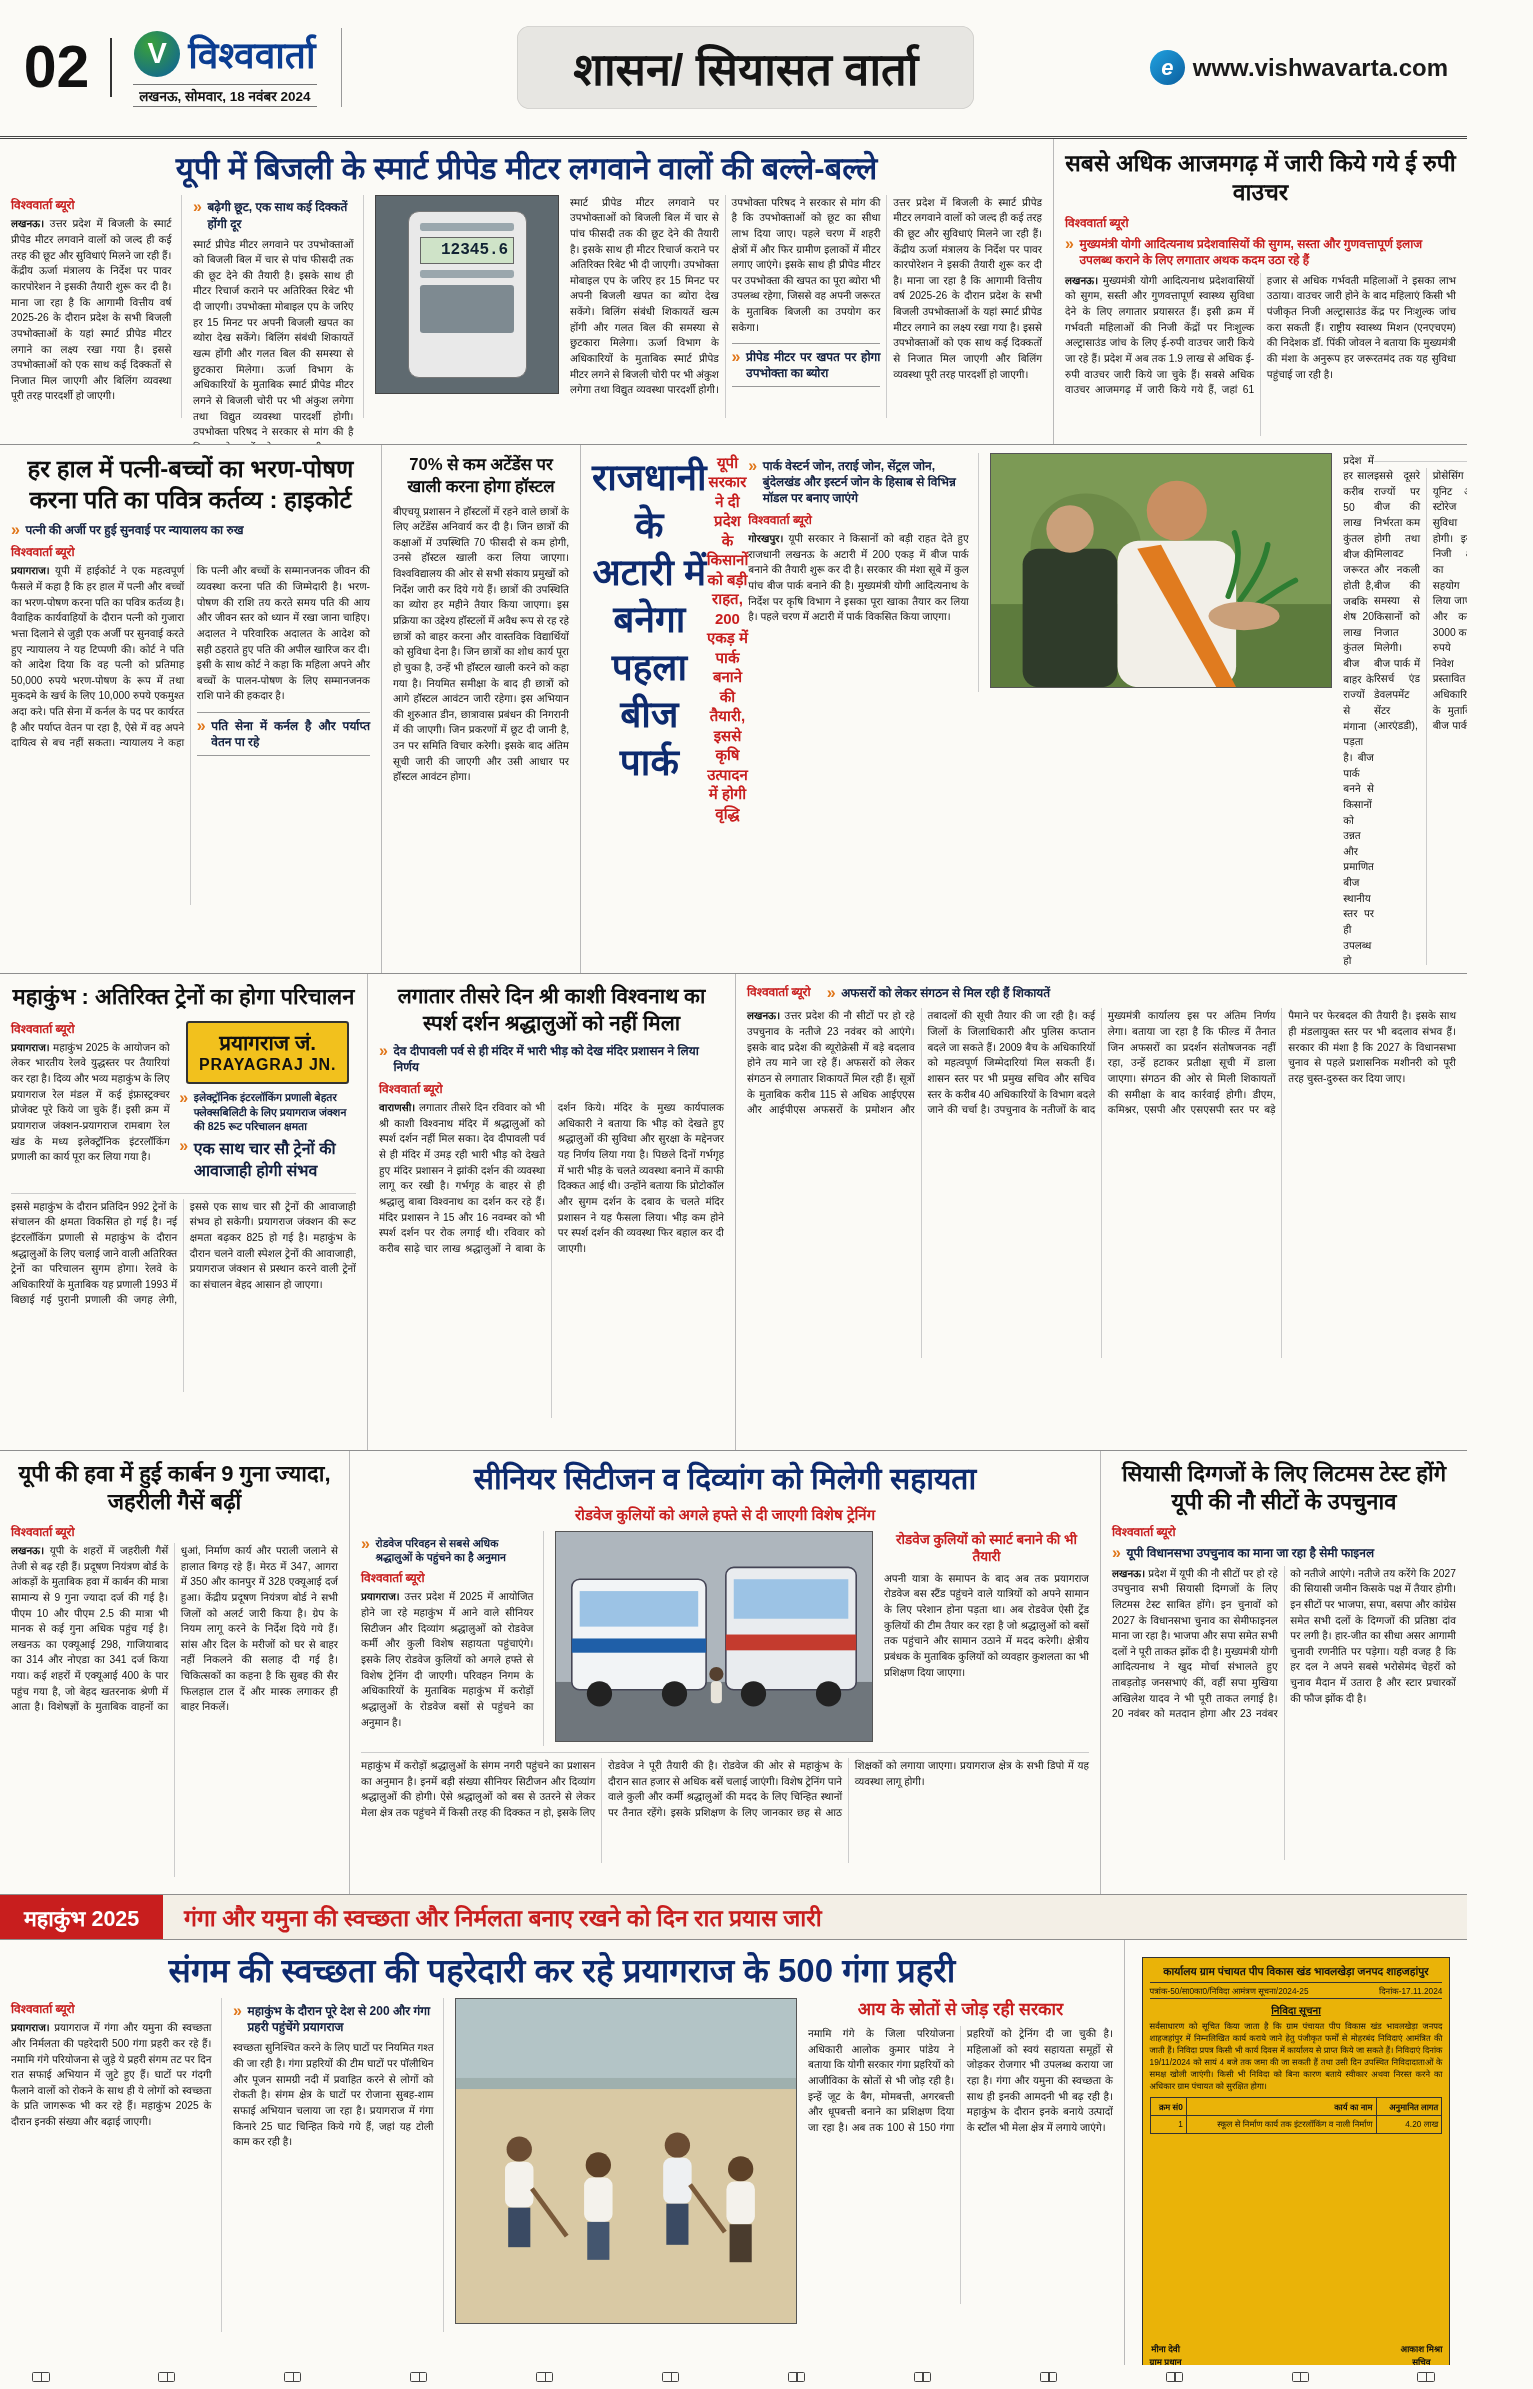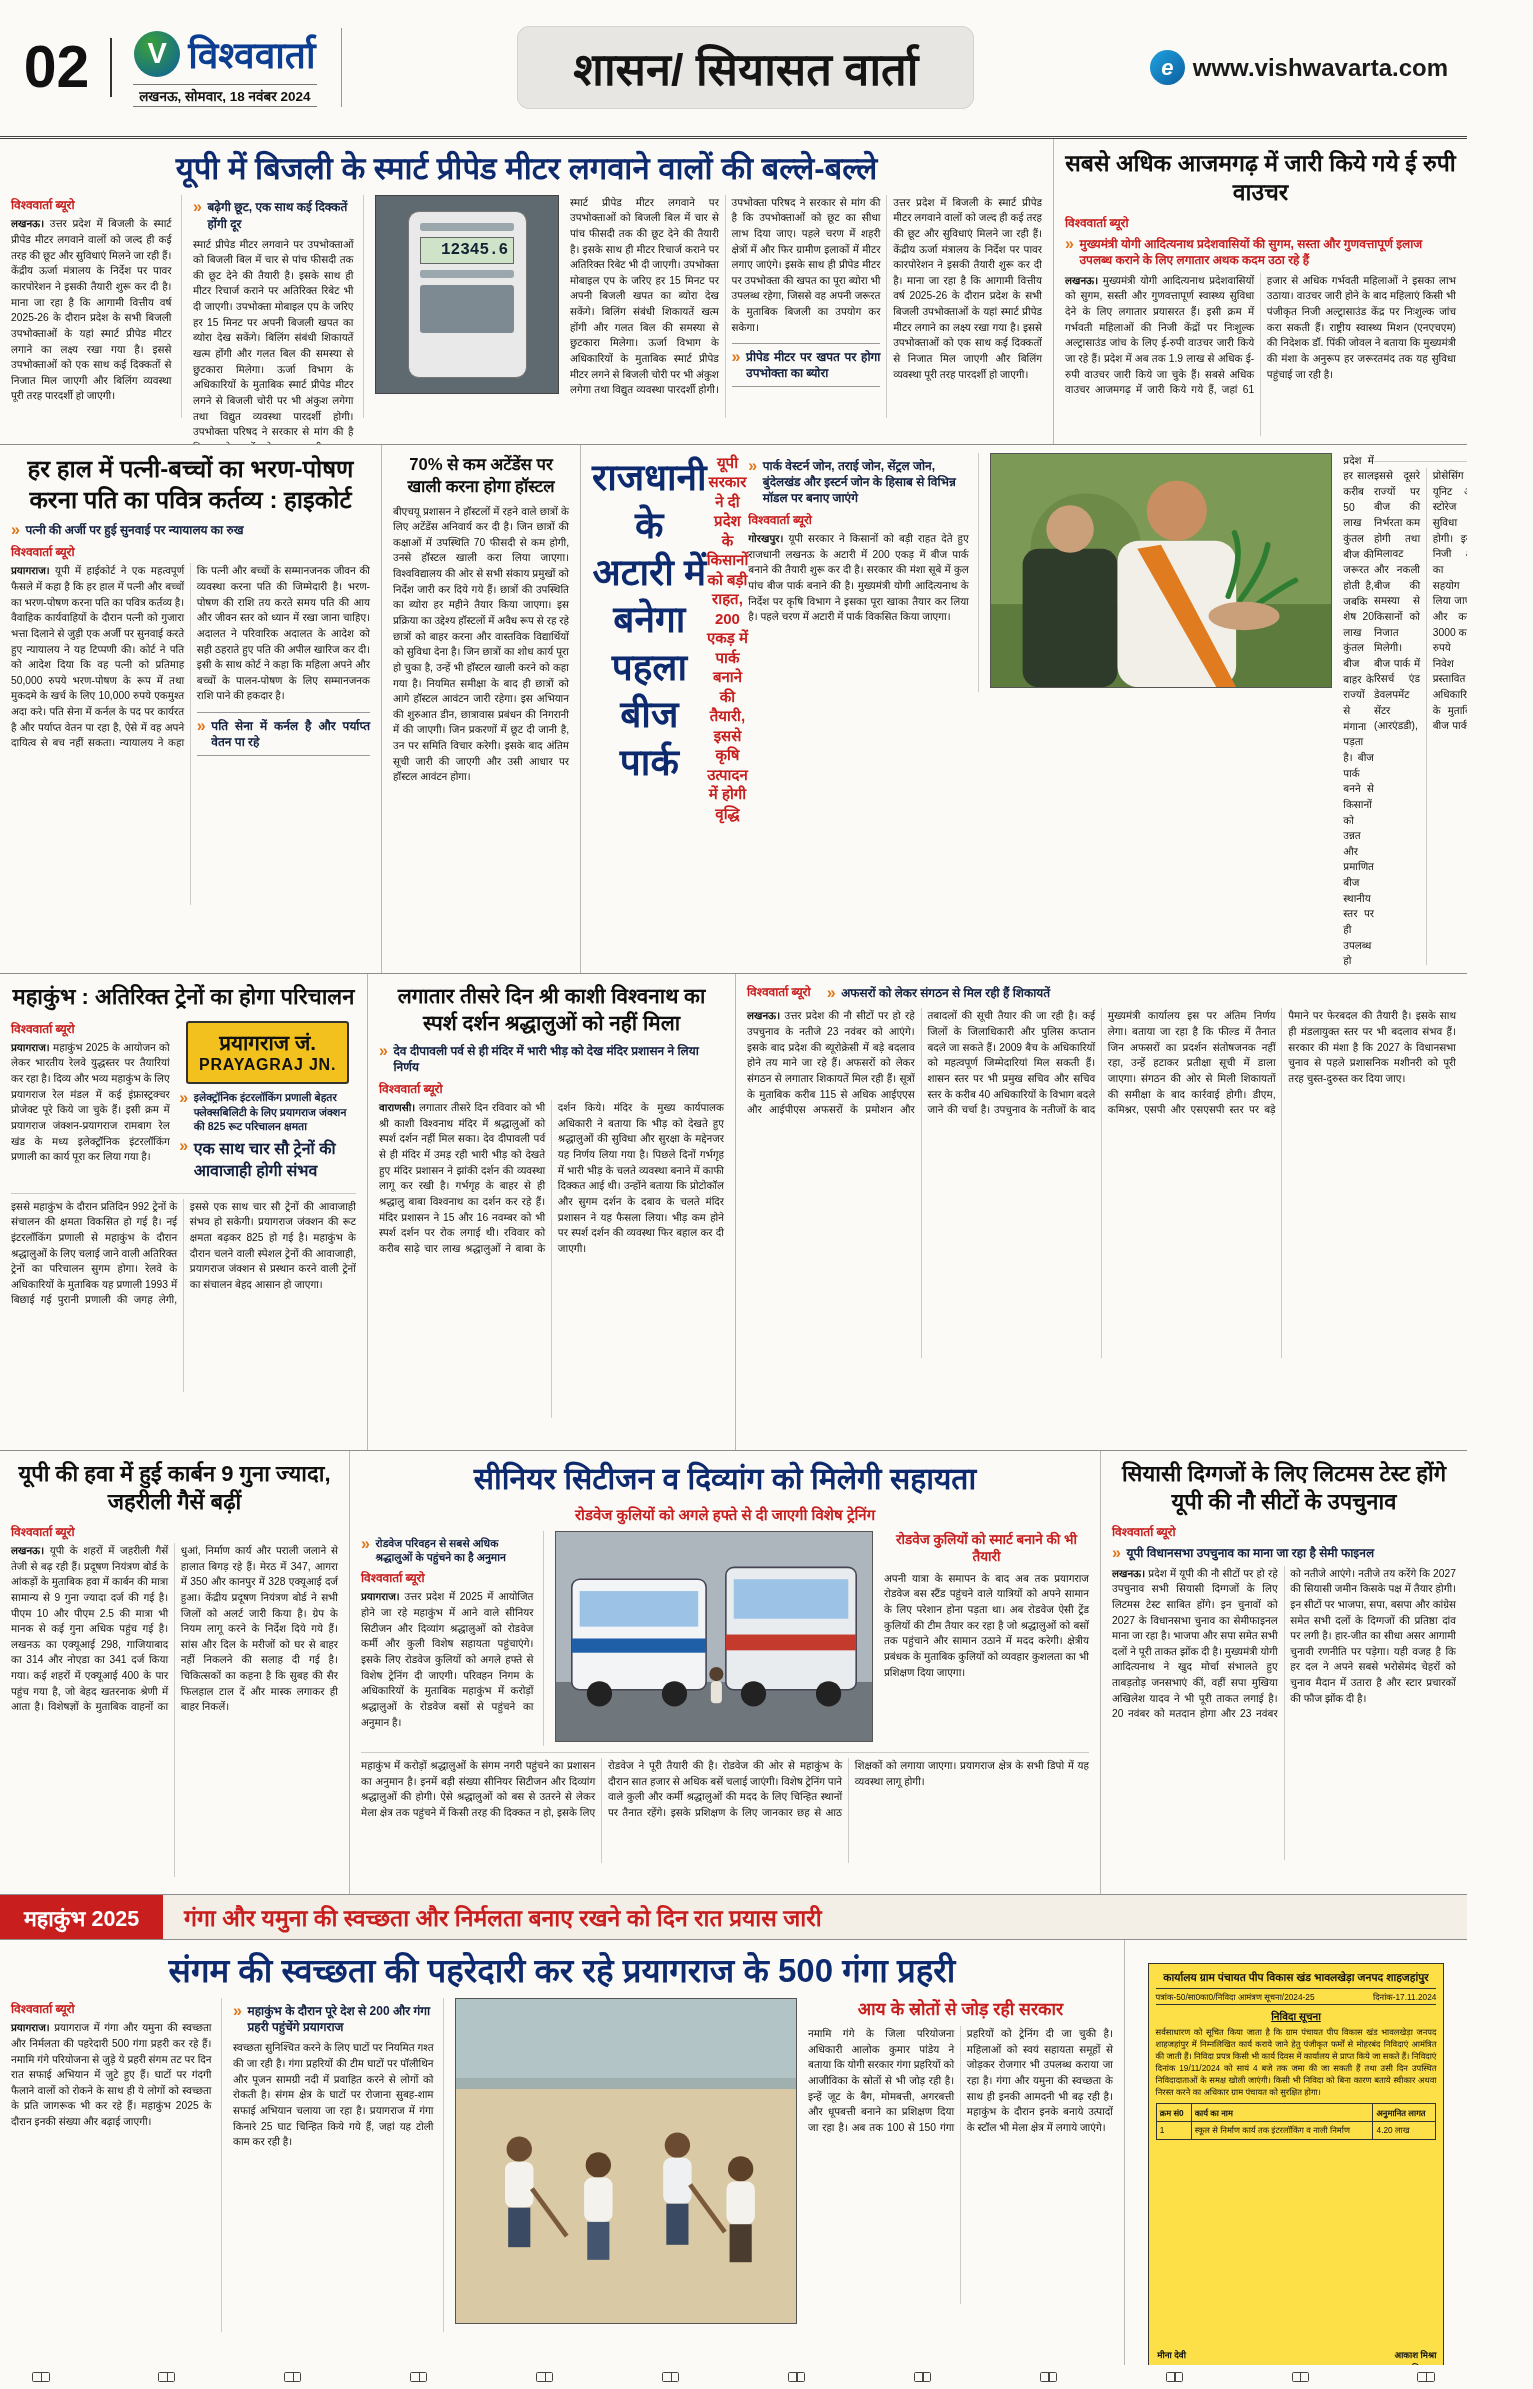--- a/index.html
+++ b/index.html
@@ -54,27 +54,27 @@
   .badge{background:#c81e1e;color:#fff;font-weight:bold;text-align:center;padding:8px 11px;border-radius:3.2px;line-height:1.25;font-size:19px;align-self:flex-start;}
   
   .seedbox{border:1.6px solid #d2691e;background:#fdf6ec;padding:8px;height:100%;}
   .seedboxtitle{color:#c81e1e;font-weight:bold;font-size:20px;text-align:center;line-height:1.3;border-bottom:0.8px solid #d2691e;padding-bottom:6.4px;margin-bottom:6.4px;}
   .seedboxbody{font-size:10px;line-height:1.5;text-align:justify;}
   
   .bannerrow{height:45px;display:flex;align-items:stretch;border-bottom:1.6px solid #8e8e8e;}
   .bannerlabel{background:#c81e1e;color:#fff;font-size:21.5px;font-weight:bold;display:flex;align-items:center;justify-content:center;padding:0 24px;}
   .bannertext{flex:1;display:flex;align-items:center;padding-left:20.7px;font-size:23px;font-weight:bold;color:#c81e1e;background:#f3efe6;}
   
-  .tender{border:1.6px solid #333;margin:20px;padding:6.4px;font-size:8.7px;line-height:1.45;background:#fde047;display:flex;flex-direction:column;}
+  .tender{border:1.6px solid #333;margin:14px;padding:6.4px;font-size:8.7px;line-height:1.45;background:#eab308;display:flex;flex-direction:column;}
   .tendertitle{font-weight:bold;text-align:center;font-size:10.7px;line-height:1.3;}
   .tenderrefs{display:flex;justify-content:space-between;font-size:8.3px;margin:3.2px 0;border-top:0.8px solid #333;border-bottom:0.8px solid #333;padding:1.6px 0;}
   .tendernotice{text-align:center;font-weight:bold;text-decoration:underline;font-size:10.3px;margin:1.6px 0;}
   .tenderbody{text-align:justify;font-size:8.3px;}
   table.tt{border-collapse:collapse;width:100%;margin:4.8px 0;font-size:8.3px;}
-  table.tt th,table.tt td{border:0.8px solid #333;padding:2.4px 3.2px;text-align:left;}
+  table.tt th,table.tt td{border:0.8px solid #333;padding:2.4px 3.2px;text-align:right;}
   .tendersign{display:flex;justify-content:space-between;margin-top:auto;font-weight:bold;font-size:8.7px;text-align:center;}
   
   .footer{height:24px;display:flex;align-items:center;justify-content:space-between;padding:0 32px;}
   .regmark{width:17.5px;height:9.5px;border:1.2px solid #444;border-radius:1.6px;position:relative;}
   .regmark::after{content:"";position:absolute;left:50%;top:0;bottom:0;width:1.2px;background:#444;}
   svg{display:block;}
 </style>
 </head>
 <body>
 

